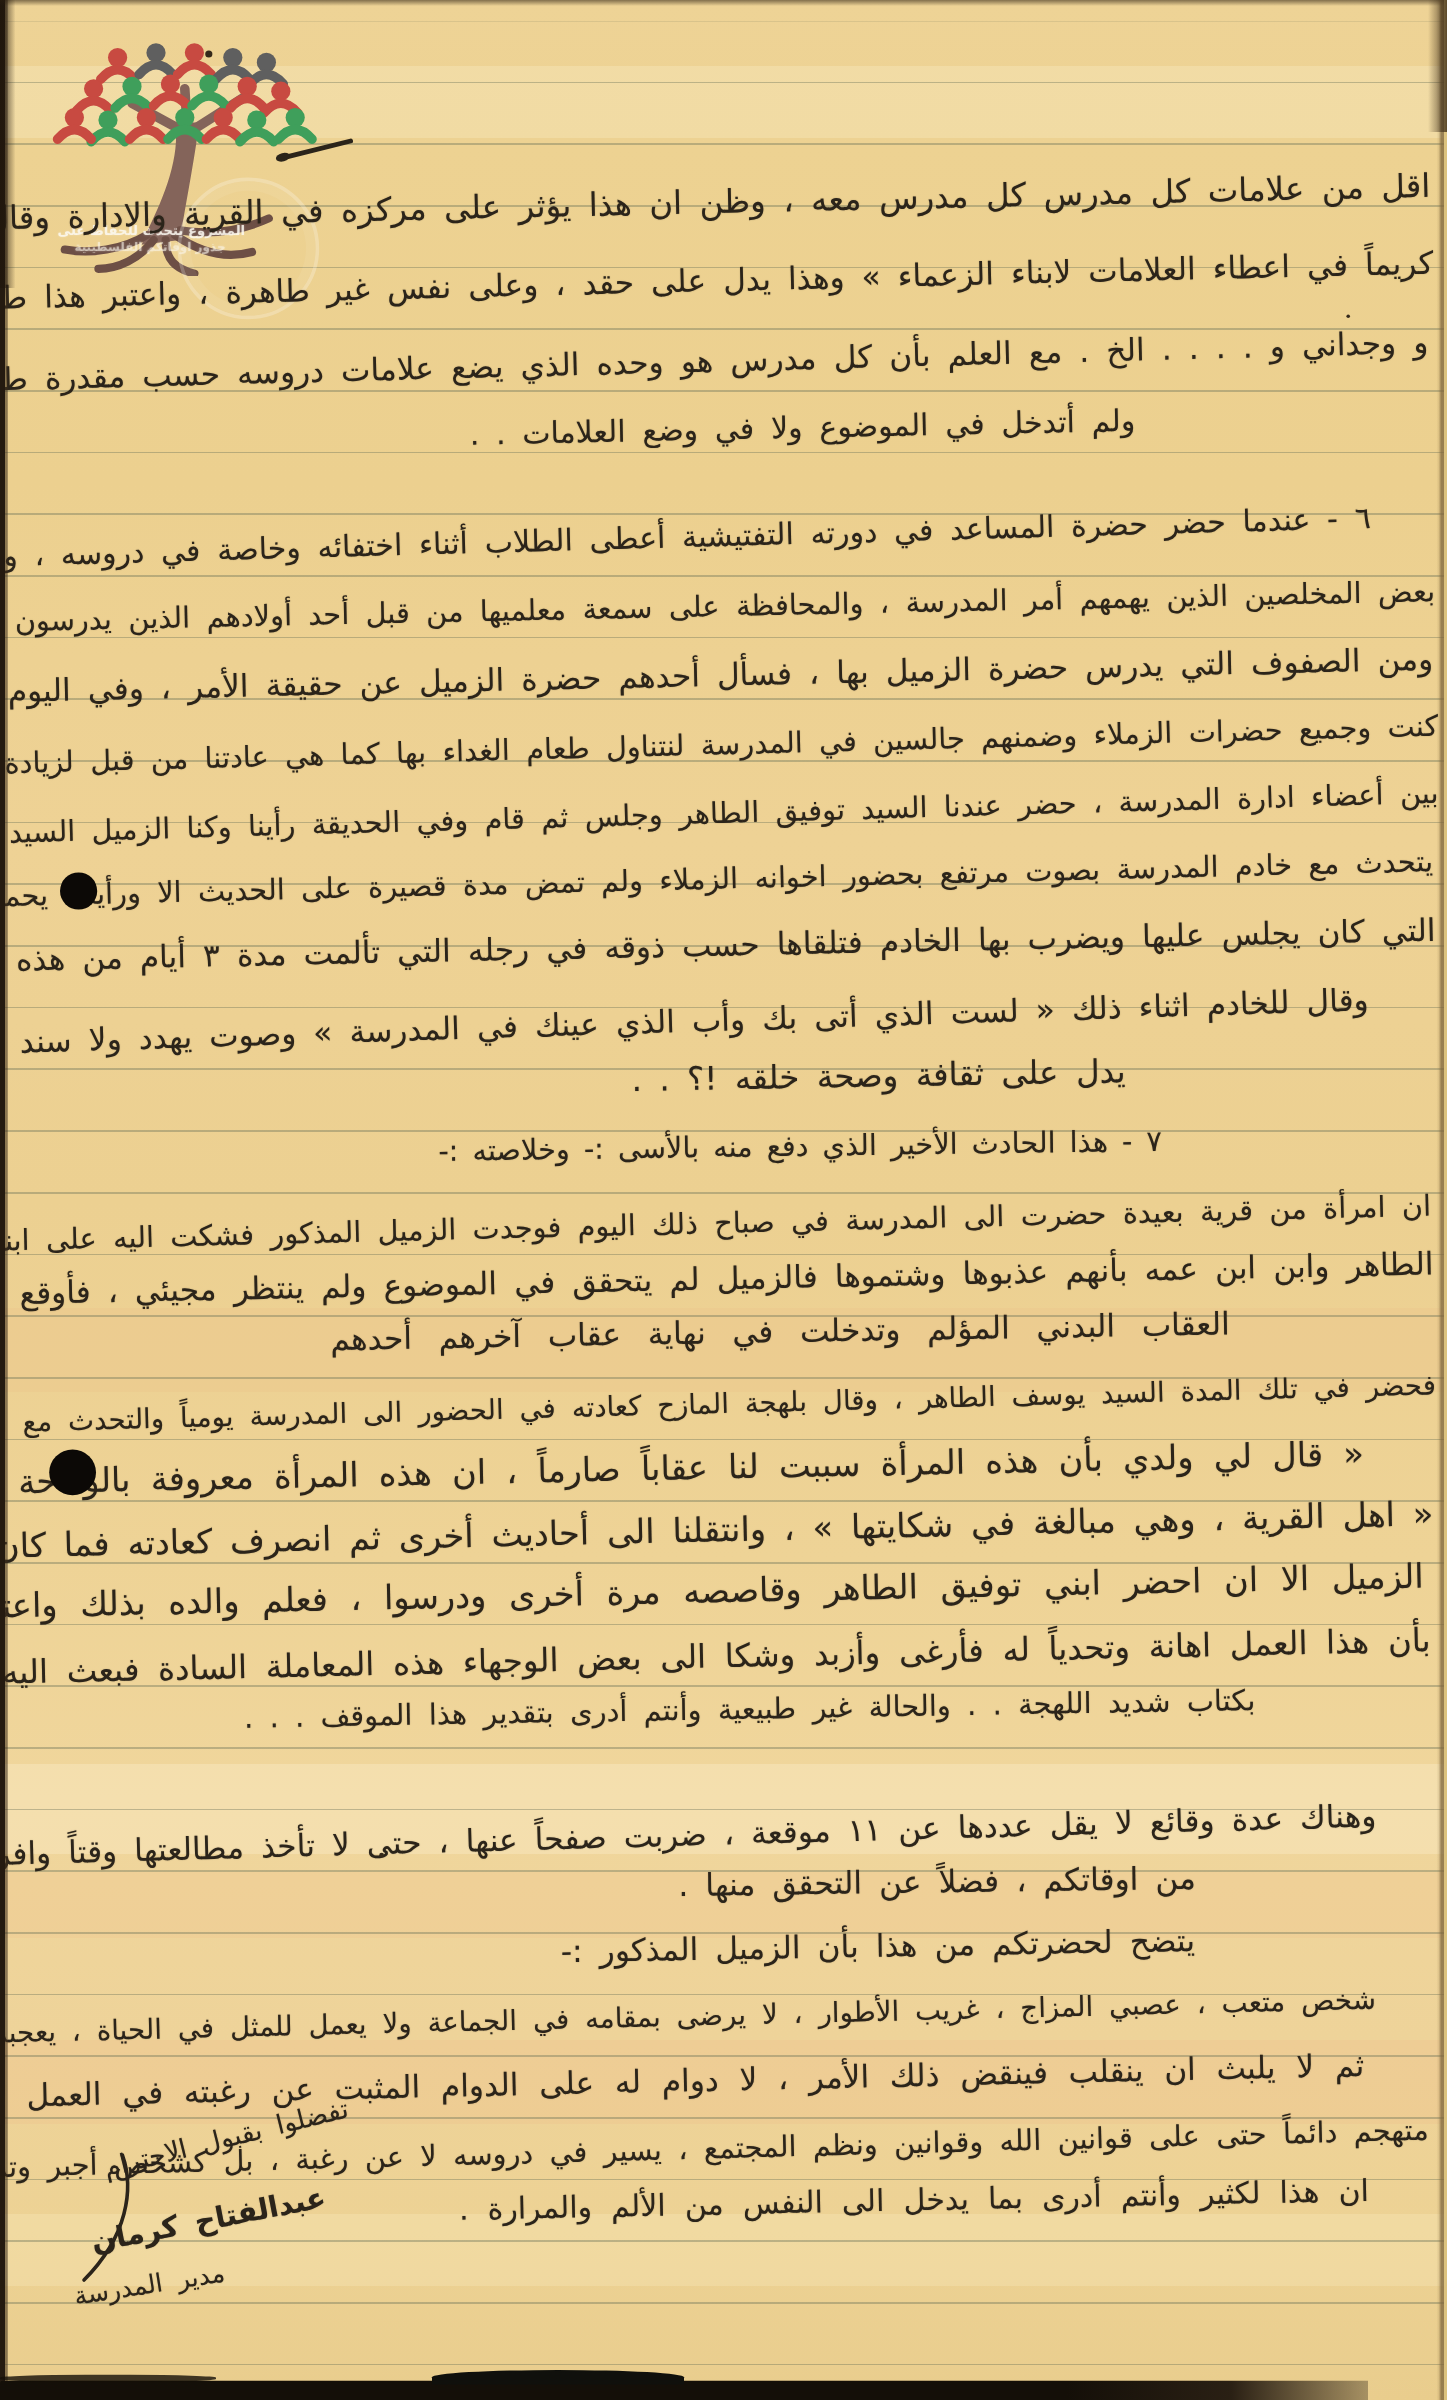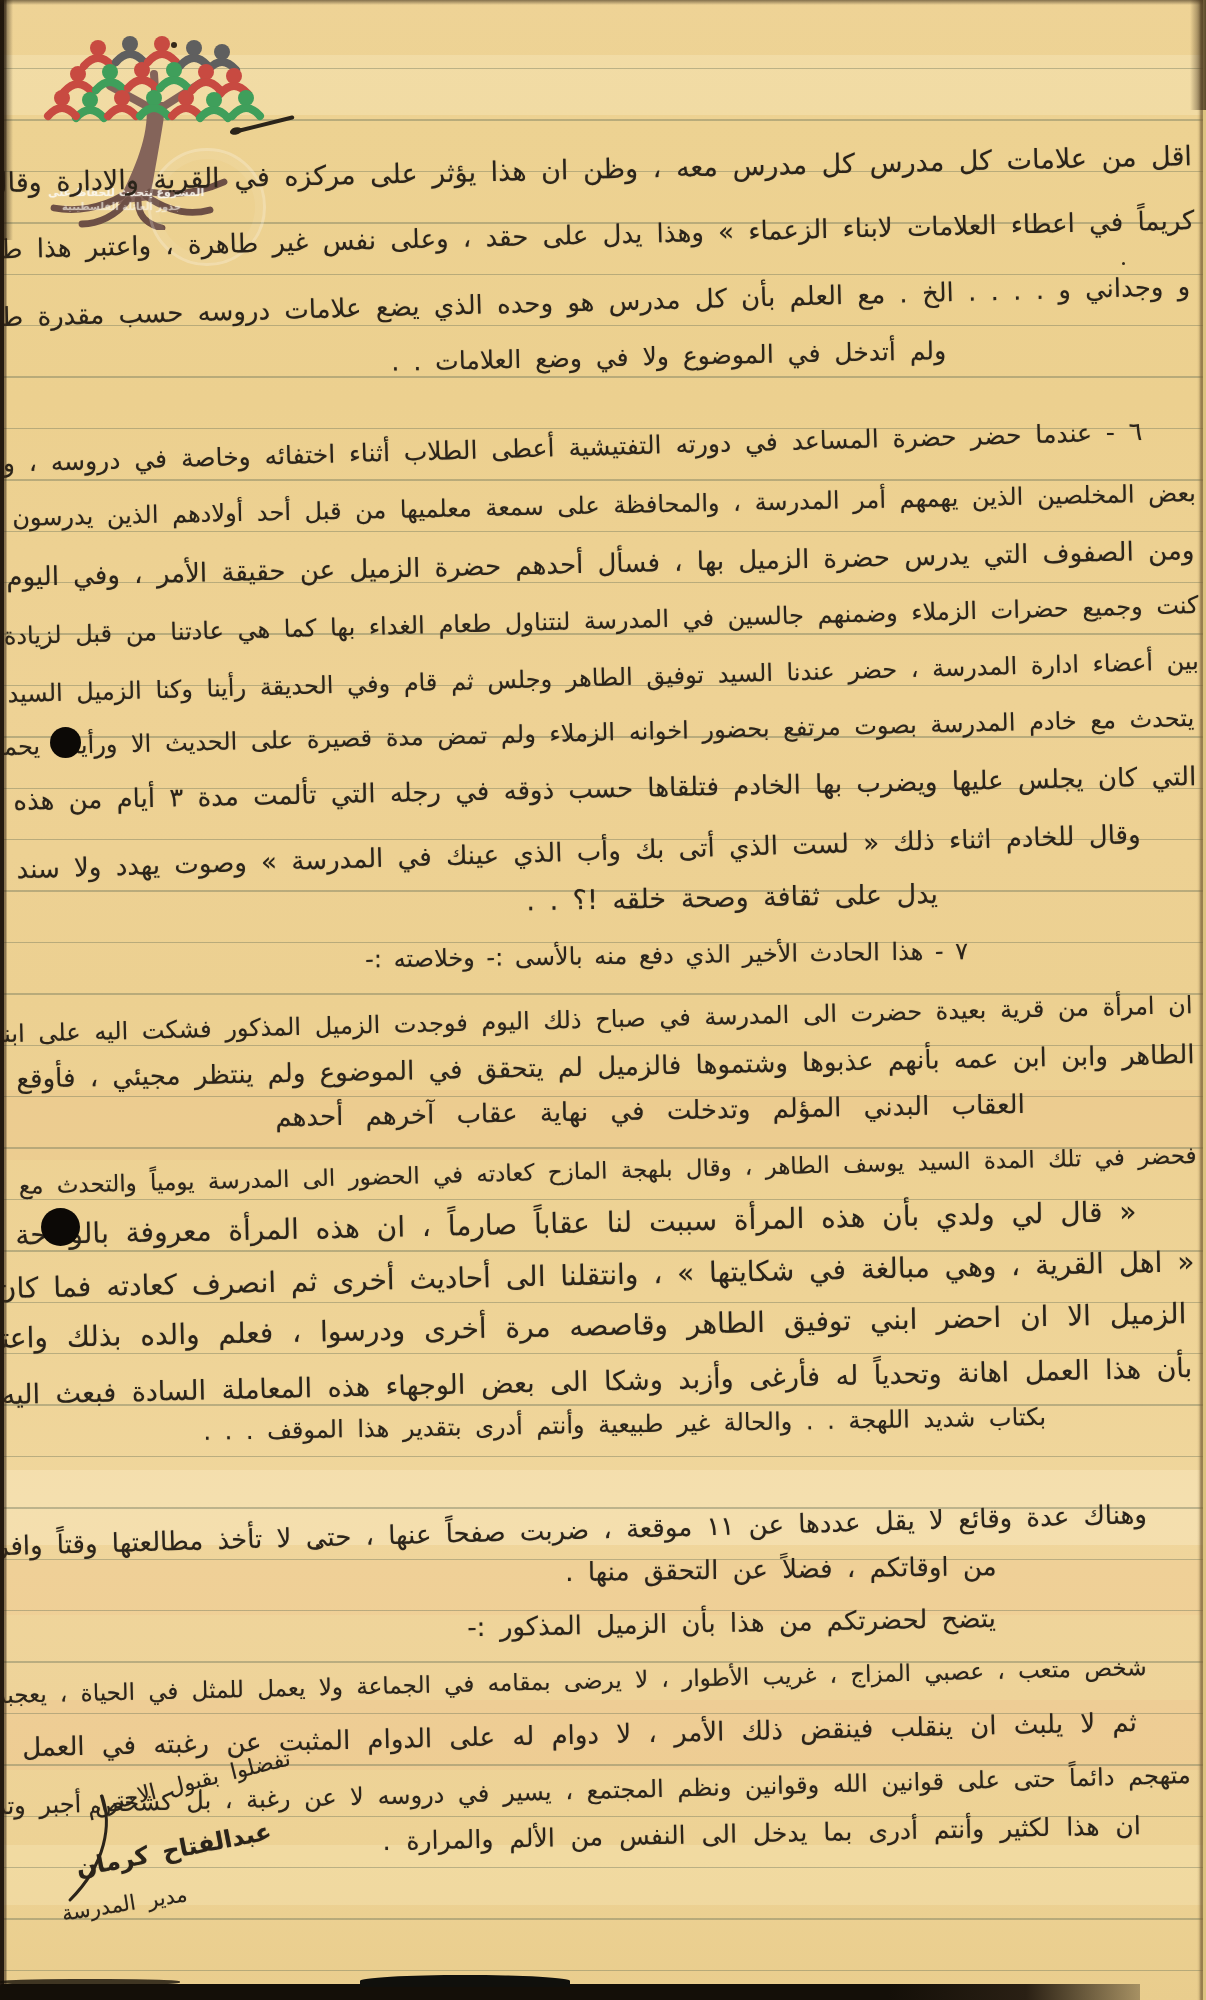--- a/index.html
+++ b/index.html
@@ -185,21 +185,21 @@
           <g transform="translate(112,34)">
               <circle r="4" fill="#3f9f5b"></circle>
               <path d="M-7,9 Q0,1 7,9" stroke="#3f9f5b" stroke-width="4" fill="none"></path>
             </g>
         </g>
       </g>
     </svg>
     <div class="ink-scratch"></div>
     <div class="wm-circle"></div>
     <div class="wm-text t1">المشروع يتحدث للحفاظ على</div>
-    <div class="wm-text t2">جذور العائلة الفلسطينية</div>
+    <div class="wm-text t2">جذور اوقاتكم الفلسطينية</div>
   </div>
 
   <div class="lines-layer">
       <div class="hand-line" style="top: 140px; right: 14px; font-size: 27px; transform: rotate(-1.3deg);">اقل من علامات كل مدرس كل مدرس معه ، وظن ان هذا يؤثر على مركزه في القرية والادارة وقال لي « انك لست</div>
       <div class="hand-line" style="top: 206px; right: 12px; font-size: 26px; transform: rotate(-1.4deg);">كريماً في اعطاء العلامات لابناء الزعماء » وهذا يدل على حقد ، وعلى نفس غير طاهرة ، واعتبر هذا طعناً في شرفي</div>
       <div class="hand-line" style="top: 272px; right: 16px; font-size: 26px; transform: rotate(-1.5deg);">و وجداني و . . . . الخ .   مع العلم بأن كل مدرس هو وحده الذي يضع علامات دروسه حسب مقدرة طلابه</div>
       <div class="hand-line" style="top: 337px; right: 260px; font-size: 25px; transform: rotate(-1.2deg);">ولم أتدخل في الموضوع ولا في وضع العلامات . .</div>
       <div class="hand-line" style="top: 418px; right: 64px; font-size: 25px; transform: rotate(-1.6deg);">٦ - عندما حضر حضرة المساعد في دورته التفتيشية أعطى الطلاب أثناء اختفائه وخاصة في دروسه ، وقد استاء</div>
       <div class="hand-line" style="top: 480px; right: 10px; font-size: 24px; transform: rotate(-1.2deg);">بعض المخلصين الذين يهمهم أمر المدرسة ، والمحافظة على سمعة معلميها من قبل أحد أولادهم الذين يدرسون في المدرسة</div>
       <div class="hand-line" style="top: 536px; right: 12px; font-size: 26px; transform: rotate(-1.3deg);">ومن الصفوف التي يدرس حضرة الزميل بها ،   فسأل أحدهم حضرة الزميل عن حقيقة الأمر ، وفي اليوم التالي</div>

